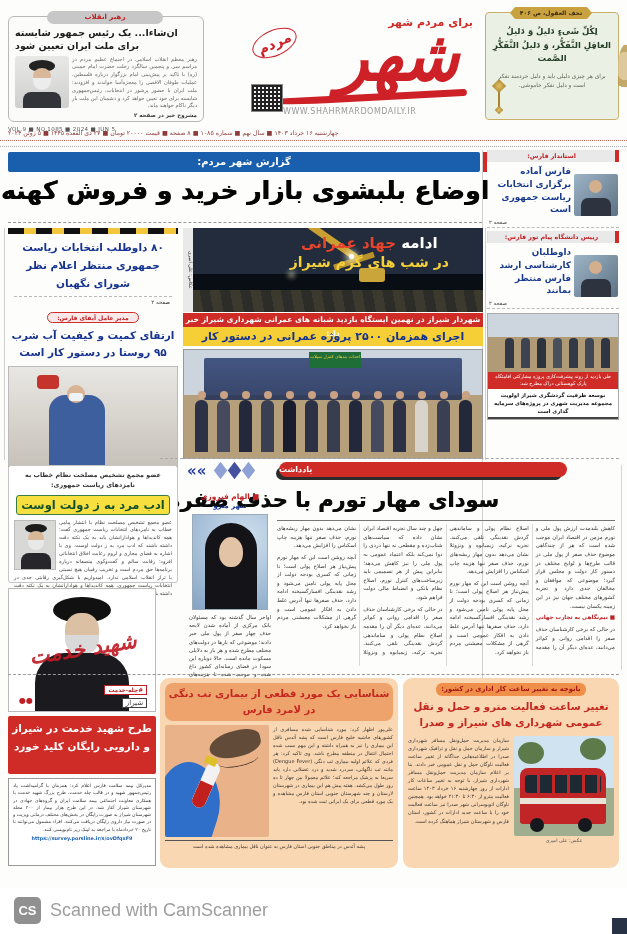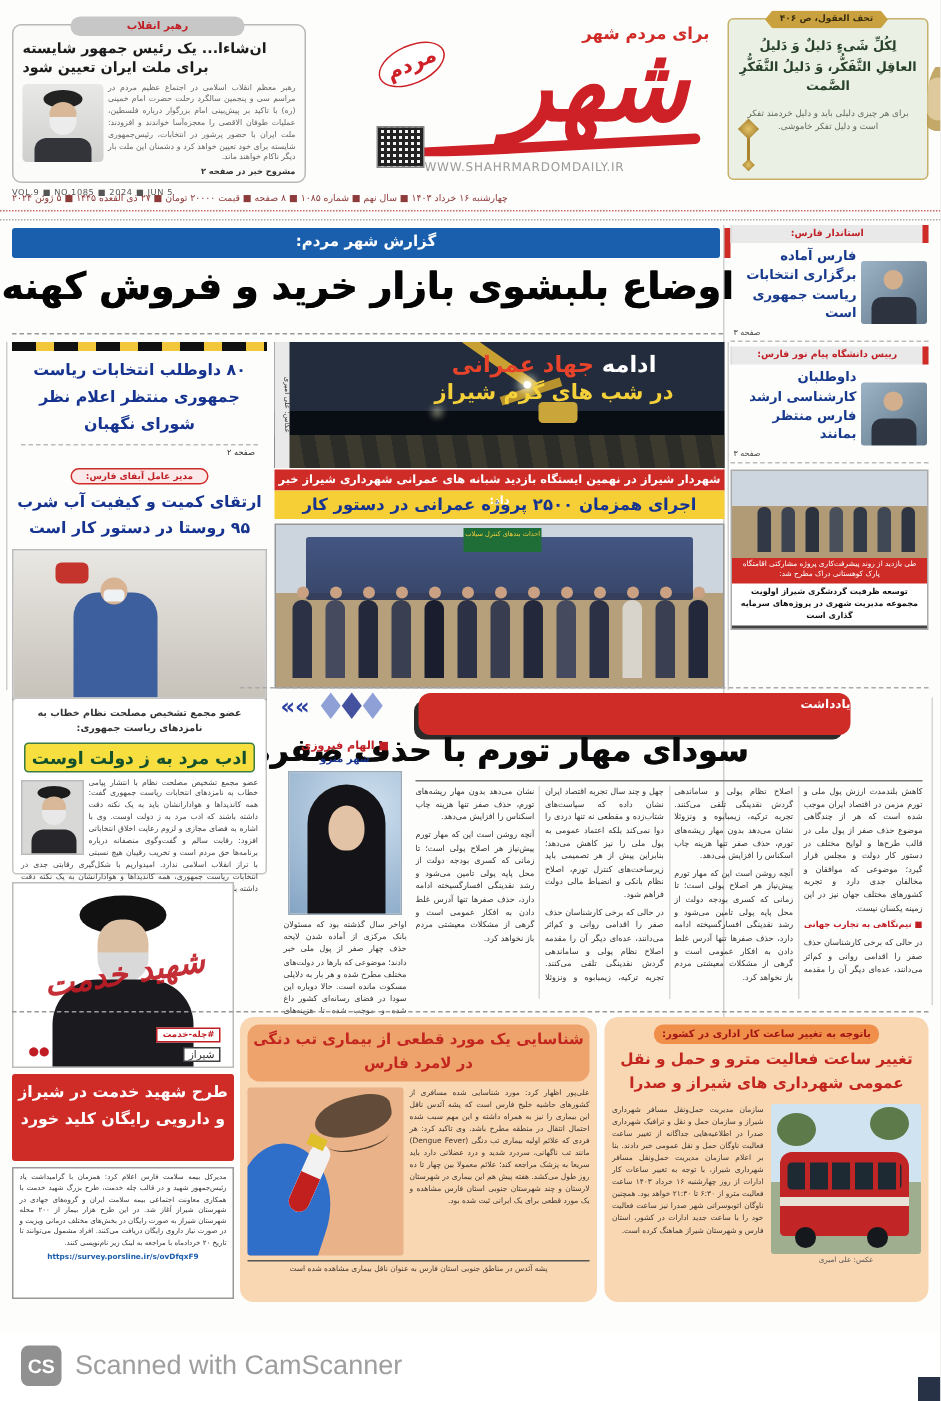--- a/index.html
+++ b/index.html
@@ -100,21 +100,21 @@
   .water-photo { height:100px; background:linear-gradient(#e9e7e3,#c7c2ba); position:relative; overflow:hidden; border:1px solid #bbb; }
   .w-person { position:absolute; bottom:0; left:40px; width:56px; height:70px; background:#3d5f9e; border-radius:16px 16px 0 0; }
   .w-head { position:absolute; bottom:62px; left:58px; width:18px; height:18px; background:#d8b394; border-radius:50%; }
   .w-mask { position:absolute; bottom:64px; left:60px; width:14px; height:8px; background:#eef2f4; border-radius:3px; }
   .w-red { position:absolute; top:8px; left:28px; width:22px; height:14px; background:#c5342c; border-radius:4px; }
   .lrail-bottom { height:5px; background:#f3c73c; border-top:1px solid #a88; }
 
   
   .note-zone { left:183px; top:462px; width:436px; height:208px; }
   .note-sep { position:absolute; right:-3px; top:3px; height:205px; border-right:1px solid #d5d5d5; }
-  .note-ribbon { position:absolute; top:0; right:52px; left:96px; height:28px; background:#cf2b27; border-radius:8px; color:#fff; font-size:8px; font-weight:bold; text-align:right; line-height:15px; box-shadow:-4px 4px 0 -1px #2b2b2b; }
+  .note-ribbon { position:absolute; top:0; right:52px; left:96px; height:15px; background:#cf2b27; border-radius:8px; color:#fff; font-size:8px; font-weight:bold; text-align:left; line-height:15px; box-shadow:-4px 4px 0 -1px #2b2b2b; }
   .note-icon { position:absolute; top:0; left:4px; width:86px; height:18px; color:#2a3f9f; font-size:15px; font-weight:bold; direction:ltr; }
   .note-icon .d1,.note-icon .d2,.note-icon .d3 { display:inline-block; width:11px; height:11px; transform:rotate(45deg) skew(8deg,8deg); margin-left:3px; }
   .d1{ background:#8fa0d6; } .d2{ background:#44519f; } .d3{ background:#8fa0d6; }
   .note-headline { position:absolute; top:26px; right:120px; left:100px; text-align:center; font-size:21px; font-weight:900; color:#0a0a0a; white-space:nowrap; text-shadow:.5px 0 #0a0a0a; }
   .note-side { position:absolute; left:6px; top:30px; width:82px; text-align:center; }
   .byline-name { font-size:7.4px; font-weight:bold; color:#c02025; }
   .byline-org { font-size:6.8px; font-weight:bold; color:#16338f; margin-top:1px; }
   .w-photo { margin:4px auto 3px; width:76px; height:96px; background:radial-gradient(circle at 70% 25%,#cfe0ef,#84a4c4); position:relative; overflow:hidden; border:1px solid #9ab; }
   .hijab { position:absolute; top:8px; left:12px; width:52px; height:92px; background:#141418; border-radius:26px 26px 4px 4px; }
   .face2 { position:absolute; top:22px; left:26px; width:24px; height:30px; background:#e3c3a5; border-radius:50% 50% 45% 45%; }

